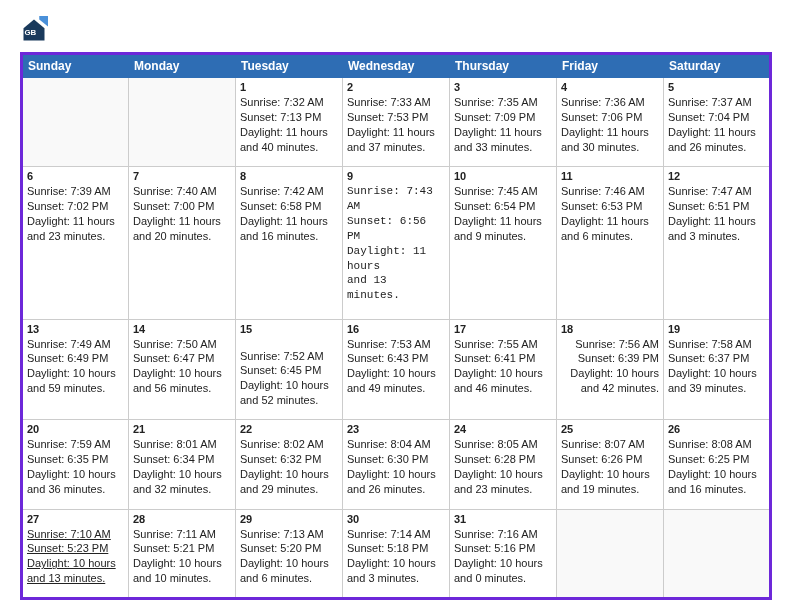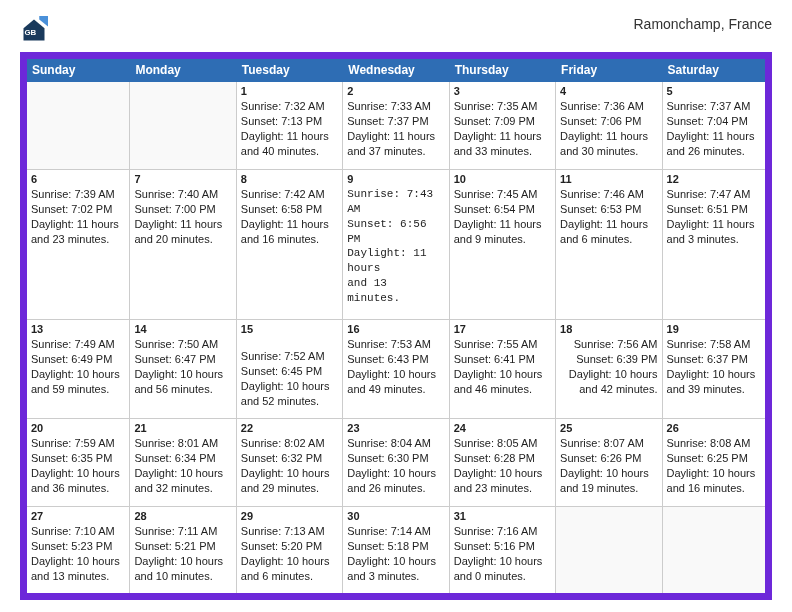--- a/index.html
+++ b/index.html
@@ -49,21 +49,21 @@
       font-weight: bold;
       color: #1a1a1a;
       line-height: 1.1;
     }
     .subtitle {
       font-size: 14px;
       color: #333;
     }
     .calendar {
       flex: 1;
-      border: 7px solid #6d28d9;
+      border: 3px solid #6d28d9;
       border-collapse: collapse;
       width: 100%;
       table-layout: fixed;
     }
     .calendar th {
       background-color: #2e6db4;
       color: white;
       text-align: left;
       padding: 4px 5px;
       font-size: 12px;
@@ -101,21 +101,20 @@
   <div class="header">
     <div class="logo-area">
       <svg class="logo-icon" viewBox="0 0 32 32">
         <rect x="0" y="0" width="32" height="32" fill="white"></rect>
         <polygon points="16,4 28,14 28,28 4,28 4,14" fill="#1a3a5c"></polygon>
         <polygon points="22,4 32,12 32,0 22,0" fill="#4a90d9"></polygon>
         <text x="5" y="22" font-size="9" fill="white" font-family="Arial" font-weight="bold">GB</text>
       </svg>
     </div>
     <div class="title-area">
-      <div class="subtitle">Ramonchamp, France</div>
     </div>
   </div>
 
   <table class="calendar">
     <thead>
       <tr>
         <th>Sunday</th>
         <th>Monday</th>
         <th>Tuesday</th>
         <th>Wednesday</th>
@@ -131,21 +130,21 @@
           <td>
             <span class="day-num">1</span>
             <div class="day-detail" style="white-space: pre-line;">Sunrise: 7:32 AM
 Sunset: 7:13 PM
 Daylight: 11 hours
 and 40 minutes.</div>
           </td>
           <td>
             <span class="day-num">2</span>
             <div class="day-detail" style="white-space: pre-line;">Sunrise: 7:33 AM
-Sunset: 7:37 PM
+Sunset: 7:53 PM
 Daylight: 11 hours
 and 37 minutes.</div>
           </td>
           <td>
             <span class="day-num">3</span>
             <div class="day-detail" style="white-space: pre-line;">Sunrise: 7:35 AM
 Sunset: 7:09 PM
 Daylight: 11 hours
 and 33 minutes.</div>
           </td>
@@ -313,21 +312,21 @@
             <span class="day-num">26</span>
             <div class="day-detail" style="white-space: pre-line;">Sunrise: 8:08 AM
 Sunset: 6:25 PM
 Daylight: 10 hours
 and 16 minutes.</div>
           </td>
         </tr>
         <tr>
           <td>
             <span class="day-num">27</span>
-            <div class="day-detail" style="white-space: pre-line;">Sunrise: 7:10 AM
+            <div class="day-detail" style="white-space: pre-line; text-decoration: underline;">Sunrise: 7:10 AM
 Sunset: 5:23 PM
 Daylight: 10 hours
 and 13 minutes.</div>
           </td>
           <td>
             <span class="day-num">28</span>
             <div class="day-detail" style="white-space: pre-line;">Sunrise: 7:11 AM
 Sunset: 5:21 PM
 Daylight: 10 hours
 and 10 minutes.</div>

